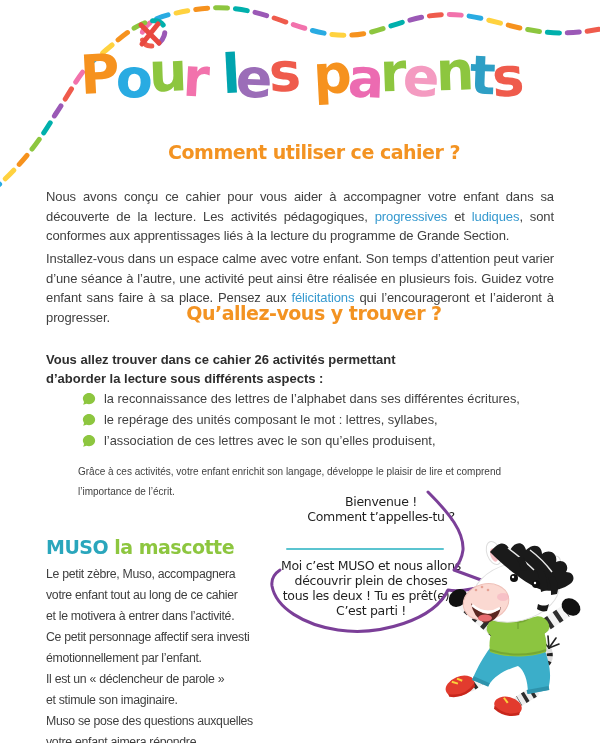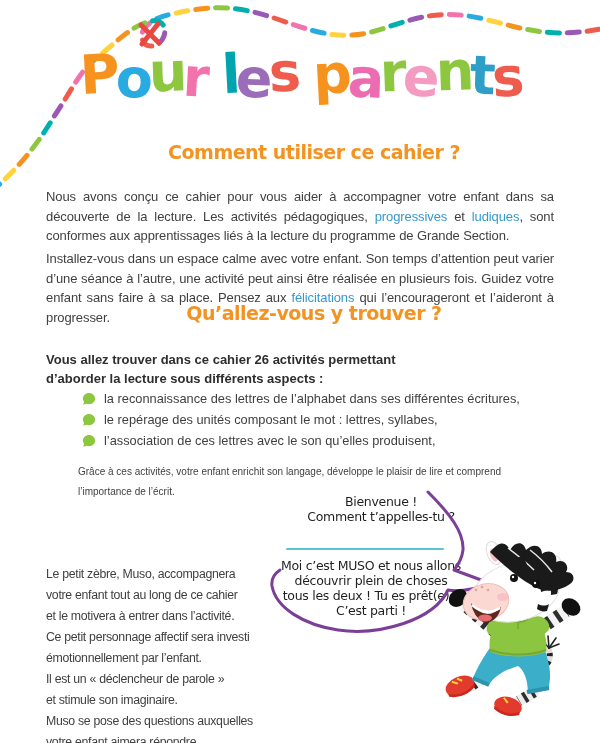--- a/index.html
+++ b/index.html
@@ -140,20 +140,24 @@
       <svg class="bicon" viewBox="0 0 24 24">
         <path fill="#8DC63F" d="M12 1.5c5.8 0 10.5 4.4 10.5 9.8S17.8 21 12 21c-1.5 0-3-.3-4.3-.8L2 22l1.6-4.8C2.6 15.6 1.5 13.5 1.5 11.3 1.5 5.9 6.2 1.5 12 1.5z"></path>
       </svg>
       <span class="btxt">l’association de ces lettres avec le son qu’elles produisent,</span>
     </li>
 
   </ul>
 
   <p class="grace">Grâce à ces activités, votre enfant enrichit son langage, développe le plaisir de lire et comprend l’importance de l’écrit.</p>
 
+  <div class="muso-head">
+    <span class="mh1">MUSO</span>
+    <span class="mh2">la mascotte</span>
+  </div>
   <div class="muso-body">Le petit zèbre, Muso, accompagnera<br>votre enfant tout au long de ce cahier<br>et le motivera à entrer dans l’activité.<br>Ce petit personnage affectif sera investi<br>émotionnellement par l’enfant.<br>Il est un « déclencheur de parole »<br>et stimule son imaginaire.<br>Muso se pose des questions auxquelles<br>votre enfant aimera répondre.</div>
 
   <div class="bubble">
     <div class="btext" id="btext1">Bienvenue !<br>Comment t’appelles-tu ?</div>
     <div class="divider"></div>
     <div class="btext" id="btext2">Moi c’est MUSO et nous allons<br>découvrir plein de choses<br>tous les deux ! Tu es prêt(e) ?<br>C’est parti !</div>
     <svg class="outline" width="244" height="170" viewBox="0 0 244 170" style="overflow:visible">
       <path fill="none" stroke-width="3" stroke-linecap="round" stroke-linejoin="round" d="M 172,6 C 194,28 208,46 207,64 C 206,72 203,78 198,84
                L 236,98 C 216,104 202,106 192,104
                C 178,134 124,150 82,144 C 48,139 20,122 16,100 C 15,93 18,88 24,84" stroke="#7B3F98"></path>

